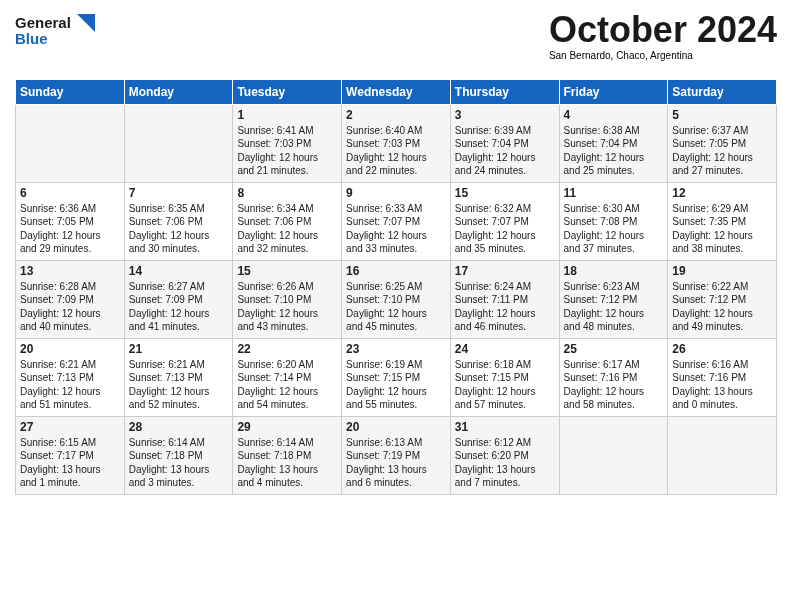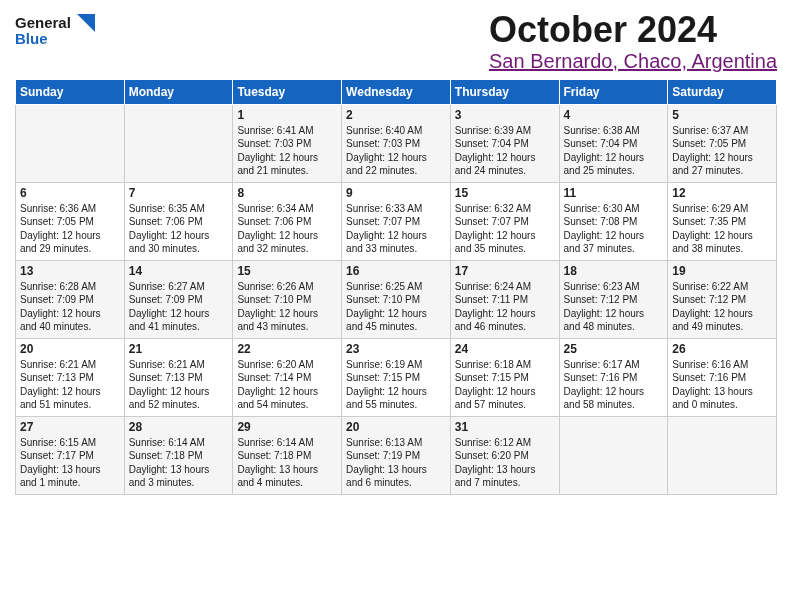--- a/index.html
+++ b/index.html
@@ -13,40 +13,39 @@
     .page {
       width: 792px;
       min-height: 612px;
       background: #fff;
       padding: 10px 15px 10px 15px;
     }
     .header {
       display: flex;
       justify-content: space-between;
       align-items: flex-start;
-      margin-bottom: 6px;
+      margin-bottom: 18px;
     }
     .logo {
       display: flex;
       flex-direction: column;
       align-items: flex-start;
     }
     .title-block {
       text-align: left;
     }
     .month-title {
       font-size: 36px;
       font-weight: bold;
       color: #1a1a1a;
       line-height: 1.1;
     }
     .location {
-      font-size: 20px;
-      color: #701a75;
-      text-decoration: underline;
+      font-size: 10px;
+      color: #000000;
     }
     table {
       width: 100%;
       border-collapse: collapse;
       table-layout: fixed;
     }
     thead tr th {
       background-color: #1565c0;
       color: #fff;
       font-size: 12px;

